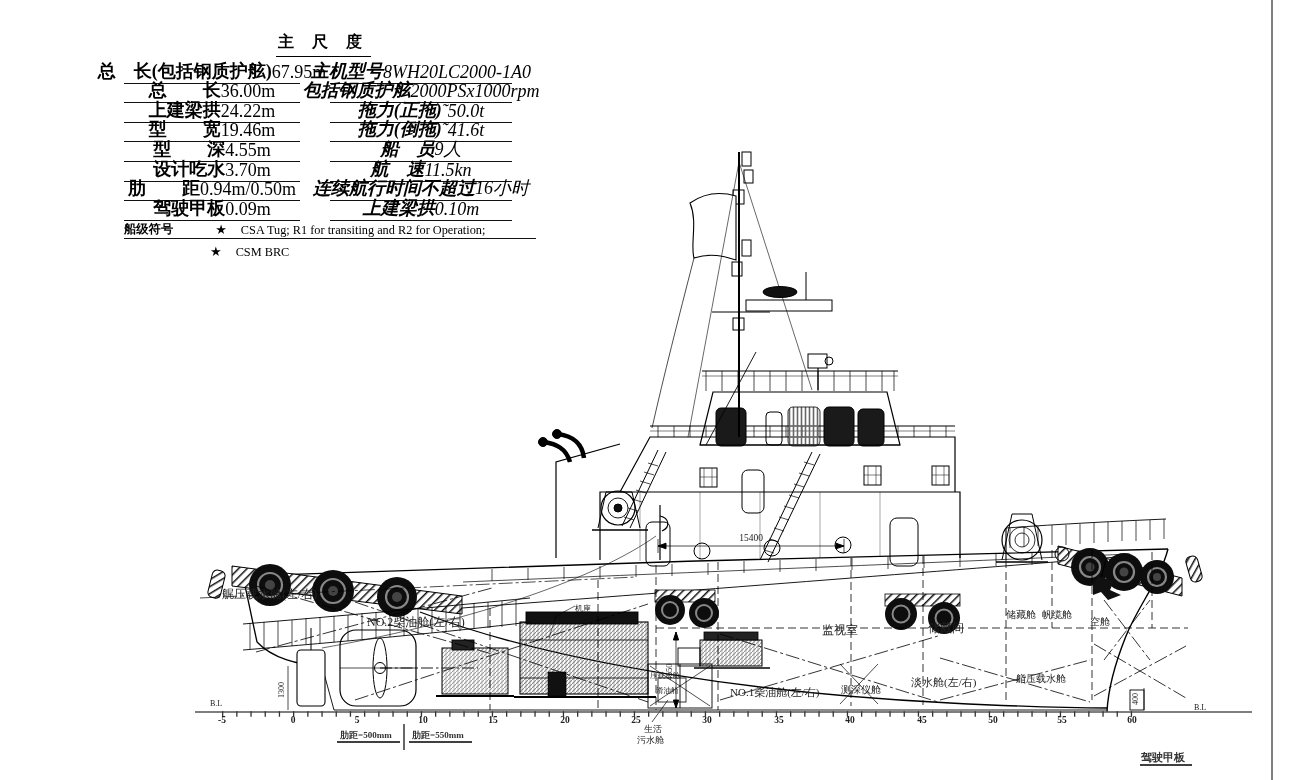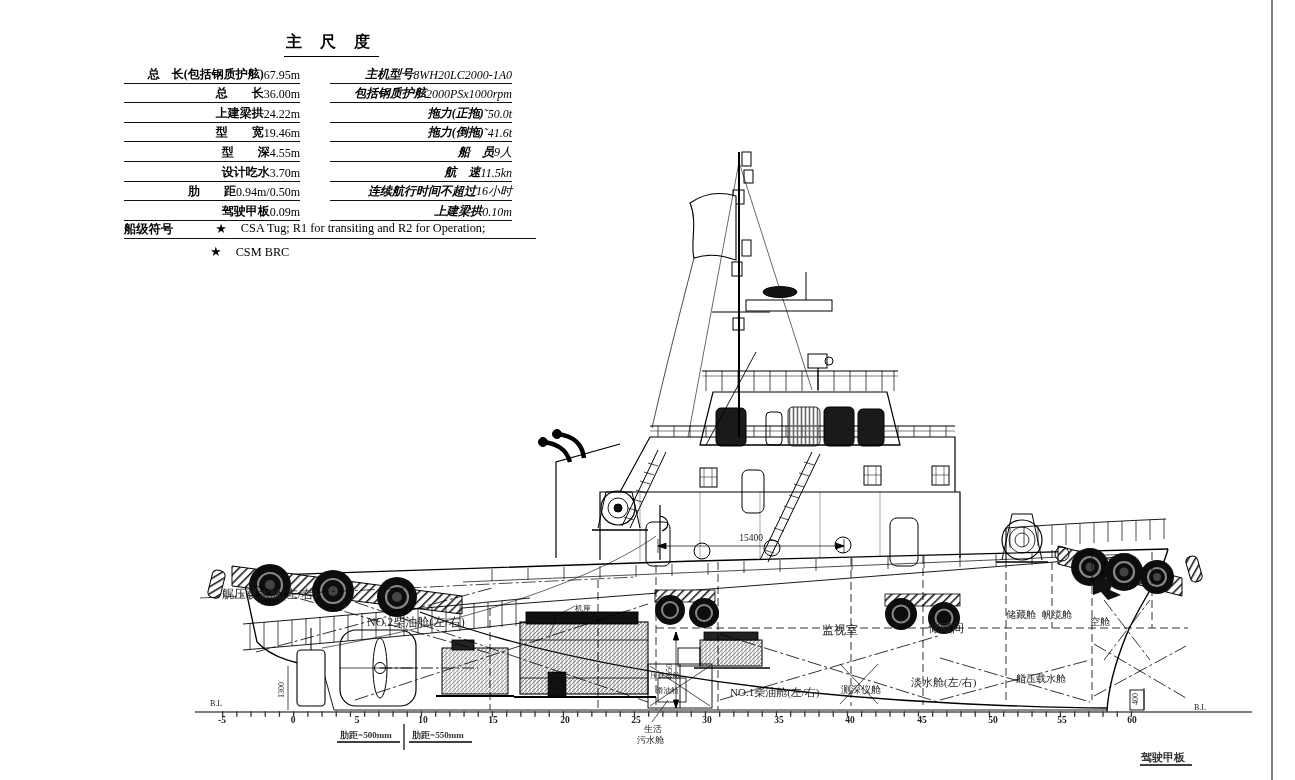--- a/index.html
+++ b/index.html
@@ -1,29 +1,29 @@
 <!DOCTYPE html>
 <html><head>
 <meta charset="utf-8">
 <style>
   html,body{margin:0;padding:0;background:#fff;}
   body{width:1295px;height:780px;position:relative;overflow:hidden;
        font-family:"Liberation Serif","DejaVu Serif",serif;color:#000;}
   .abs{position:absolute;}
-  #title{left:284px;top:32px;font-size:16px;font-weight:bold;letter-spacing:7px;
+  #title{left:276px;top:32px;font-size:16px;font-weight:bold;letter-spacing:7px;
          border-bottom:1.6px solid #000;padding:0 2px 3px 2px;}
   .dimtable{display:flex;flex-direction:column;}
-  .dimtable .row{display:flex;justify-content:flex-end;align-items:flex-end;
-      border-bottom:1.1px solid #111;height:18.6px;font-size:12px;white-space:nowrap;}
+  .dimtable .row{display:flex;justify-content:center;align-items:flex-end;
+      border-bottom:1.1px solid #111;height:18.6px;font-size:18px;white-space:nowrap;}
   .dimtable .row .lab{font-weight:600;}
   .dimtable .row .val{font-weight:500;}
   #t-left{left:124px;top:64px;width:176px;}
   #t-right{left:330px;top:64px;width:182px;font-style:italic;}
   #classline1{left:124px;top:221px;width:412px;border-bottom:1.2px solid #111;
-      display:flex;align-items:flex-start;font-size:12.3px;height:17px;white-space:nowrap;}
+      display:flex;align-items:flex-end;font-size:12.3px;height:17px;white-space:nowrap;}
   #classline1 .lab{font-weight:600;margin-right:42px;}
   #classline1 .star,#classline2 .star{margin-right:14px;font-size:13px;}
   #classline2{left:210px;top:243px;display:flex;align-items:flex-end;font-size:12.3px;height:17px;}
   svg text{font-family:"Liberation Serif","DejaVu Serif",serif;fill:#222;}
   svg .cjk{fill:#333;}
 </style>
 </head>
 <body>
 
 <div class="abs" id="title">主 尺 度</div>

